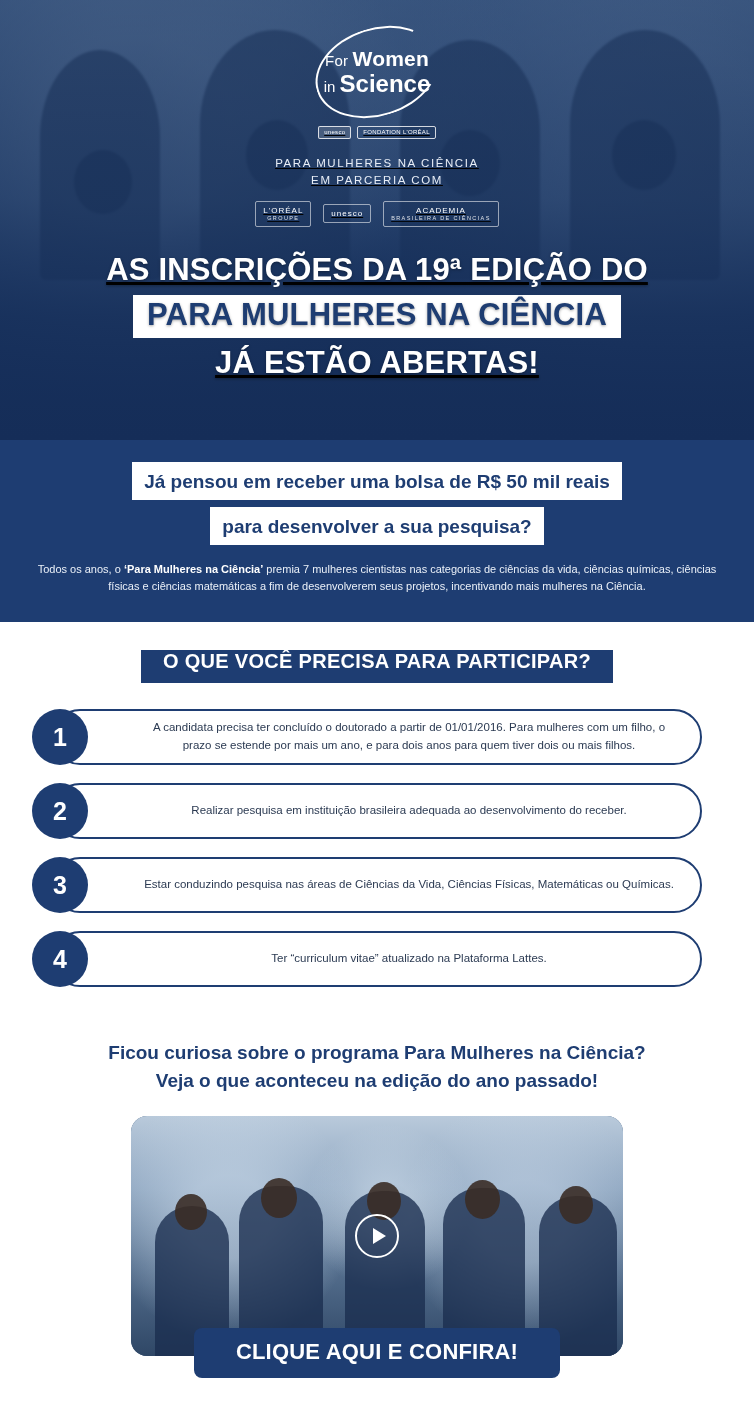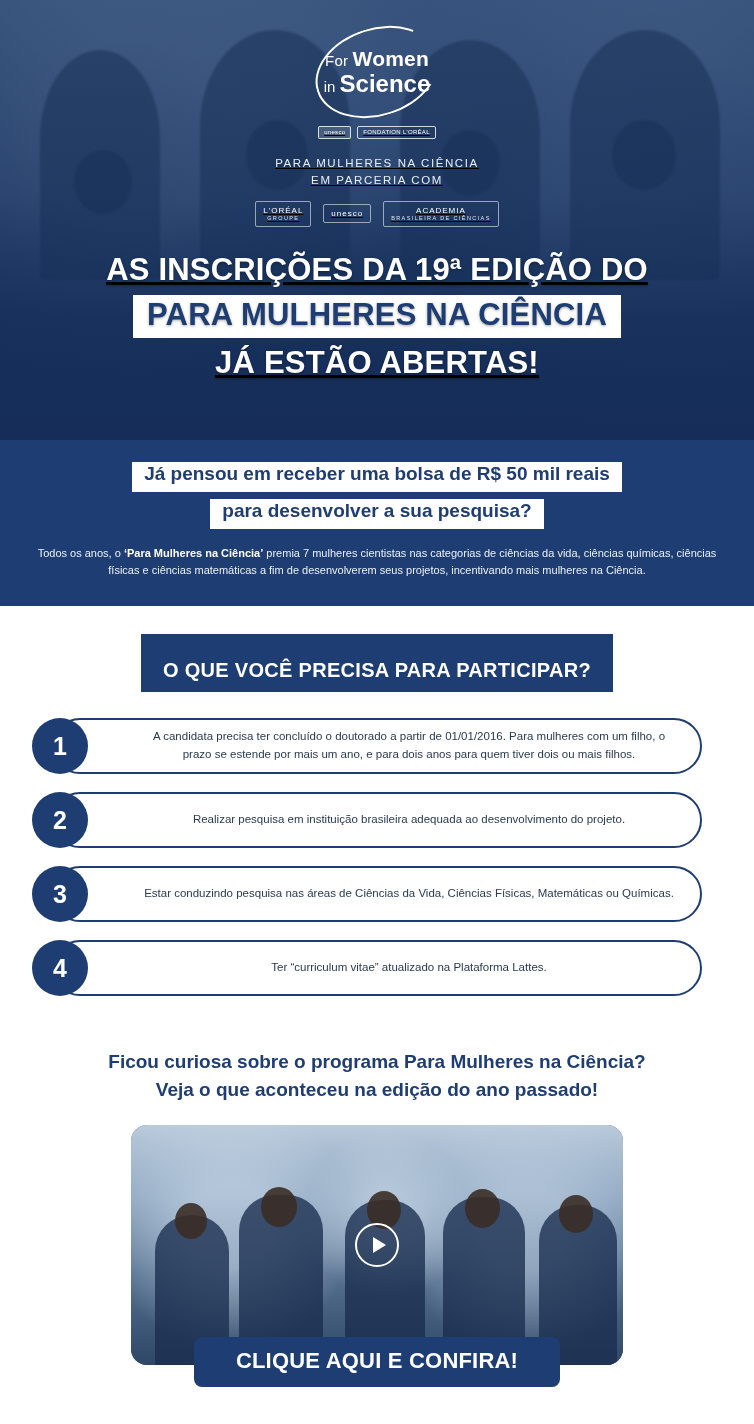--- a/index.html
+++ b/index.html
@@ -164,21 +164,21 @@
     background: #1e3d72;
     padding: 22px 30px 26px;
     text-align: center;
   }
   .q-line {
     display: inline-block;
     background: #ffffff;
     color: #1e3d72;
     font-size: 19px;
     font-weight: 600;
-    padding: 0 12px 6px;
+    padding: 8px 12px 6px;
     line-height: 1.25;
   }
   .q-line b { font-weight: 700; }
   .q-line.second { margin-top: 7px; }
   .band-text {
     margin-top: 16px;
     color: #eaf0f8;
     font-size: 11px;
     line-height: 1.62;
     max-width: 690px;
@@ -191,21 +191,21 @@
   .reqs { padding: 28px 30px 6px; }
   .sect-title {
     display: block;
     width: fit-content;
     margin: 0 auto;
     background: #1e3d72;
     color: #ffffff;
     font-weight: 700;
     font-size: 20px;
     letter-spacing: .3px;
-    padding: 25px 22px 10px;
+    padding: 0 22px 10px;
   }
   .req-list { margin-top: 26px; }
   .req {
     position: relative;
     margin: 0 22px 18px 22px;
     min-height: 56px;
     border: 2px solid #1e3d72;
     border-radius: 30px;
     display: flex;
     align-items: center;
@@ -401,21 +401,21 @@
 
     <div class="req-list">
 
       <div class="req">
         <span class="req-num">1</span>
         <span class="req-text">A candidata precisa ter concluído o doutorado a partir de 01/01/2016. Para mulheres com um filho, o prazo se estende por mais um ano, e para dois anos para quem tiver dois ou mais filhos.</span>
       </div>
 
       <div class="req">
         <span class="req-num">2</span>
-        <span class="req-text">Realizar pesquisa em instituição brasileira adequada ao desenvolvimento do projeto.</span>
+        <span class="req-text">Realizar pesquisa em instituição brasileira adequada ao desenvolvimento do receber.</span>
       </div>
 
       <div class="req">
         <span class="req-num">3</span>
         <span class="req-text">Estar conduzindo pesquisa nas áreas de Ciências da Vida, Ciências Físicas, Matemáticas ou Químicas.</span>
       </div>
 
       <div class="req">
         <span class="req-num">4</span>
         <span class="req-text">Ter “curriculum vitae” atualizado na Plataforma Lattes.</span>

